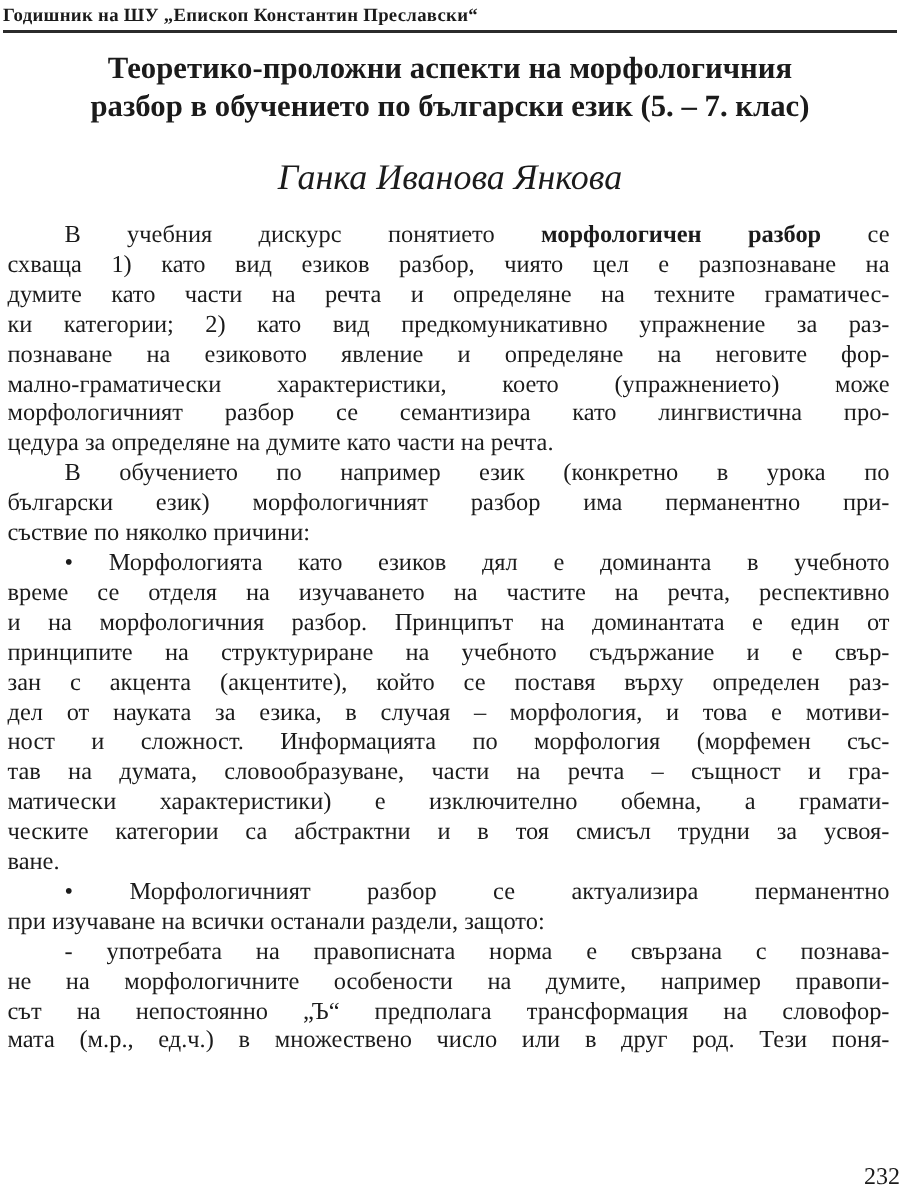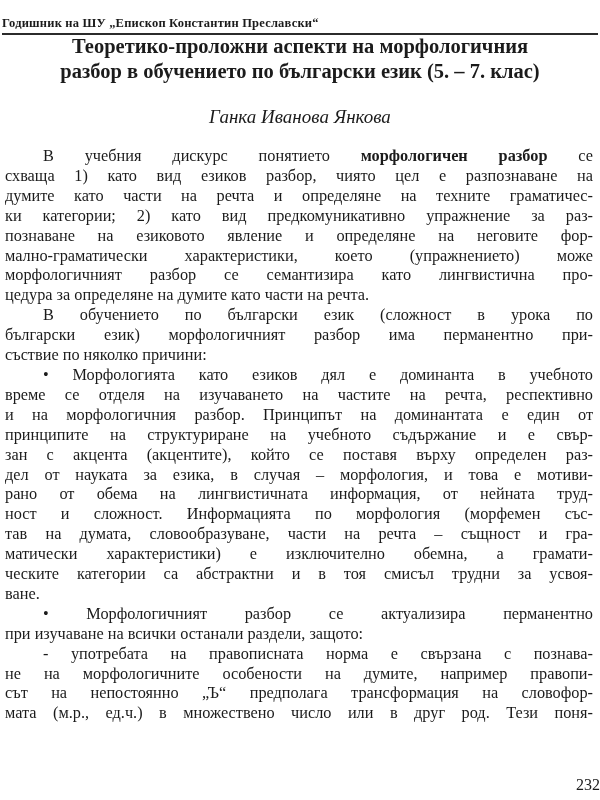--- a/index.html
+++ b/index.html
@@ -15,40 +15,40 @@
     color:#1b1b1b;
     overflow:hidden;
     box-sizing:border-box;
   }
   .header{
     position:absolute;
     top:0;left:2px;right:2px;
     font-size:12.5px;
     font-weight:bold;
     letter-spacing:.2px;
-    padding:16px 0 2px 0;
+    padding:3px 0 2px 0;
     border-bottom:2px solid #2b2b2b;
     white-space:nowrap;
   }
   .title{
     position:absolute;
     top:34px;left:0;right:0;
     margin:0;
     text-align:center;
     font-size:20.5px;
     font-weight:bold;
     line-height:25px;
   }
   .title .tline{display:block;}
   .author{
     position:absolute;
     top:106px;left:0;right:0;
     text-align:center;
     font-style:italic;
-    font-size:19px;
+    font-size:24px;
   }
   .bodytext{
     position:absolute;
     top:146px;left:5px;right:7px;
     font-size:16.3px;
     line-height:19.9px;
   }
   .paragraph{margin:0;}
   .line{
     text-align:justify;
@@ -86,32 +86,31 @@
         <div class="line first"><span>В учебния дискурс понятието </span><b>морфологичен разбор</b><span> се</span></div>
         <div class="line"><span>схваща 1) като вид езиков разбор, чиято цел е разпознаване на</span></div>
         <div class="line"><span>думите като части на речта и определяне на техните граматичес-</span></div>
         <div class="line"><span>ки категории; 2) като вид предкомуникативно упражнение за раз-</span></div>
         <div class="line"><span>познаване на езиковото явление и определяне на неговите фор-</span></div>
         <div class="line"><span>мално-граматически характеристики, което (упражнението) може</span></div>
         <div class="line"><span>морфологичният разбор се семантизира като лингвистична про-</span></div>
         <div class="line lastline"><span>цедура за определяне на думите като части на речта.</span></div>
       </div>
       <div class="paragraph">
-        <div class="line first"><span>В обучението по български език (сложност в урока по</span></div>
+        <div class="line first"><span>В обучението по например език (конкретно в урока по</span></div>
         <div class="line"><span>български език) морфологичният разбор има перманентно при-</span></div>
         <div class="line lastline"><span>съствие по няколко причини:</span></div>
       </div>
       <div class="paragraph">
         <div class="line first"><span>• Морфологията като езиков дял е доминанта в учебното</span></div>
         <div class="line"><span>време се отделя на изучаването на частите на речта, респективно</span></div>
         <div class="line"><span>и на морфологичния разбор. Принципът на доминантата е един от</span></div>
         <div class="line"><span>принципите на структуриране на учебното съдържание и е свър-</span></div>
         <div class="line"><span>зан с акцента (акцентите), който се поставя върху определен раз-</span></div>
         <div class="line"><span>дел от науката за езика, в случая – морфология, и това е мотиви-</span></div>
-        <div class="line"><span>рано от обема на лингвистичната информация, от нейната труд-</span></div>
         <div class="line"><span>ност и сложност. Информацията по морфология (морфемен със-</span></div>
         <div class="line"><span>тав на думата, словообразуване, части на речта – същност и гра-</span></div>
         <div class="line"><span>матически характеристики) е изключително обемна, а грамати-</span></div>
         <div class="line"><span>ческите категории са абстрактни и в тоя смисъл трудни за усвоя-</span></div>
         <div class="line lastline"><span>ване.</span></div>
       </div>
       <div class="paragraph">
         <div class="line first"><span>• Морфологичният разбор се актуализира перманентно</span></div>
         <div class="line lastline"><span>при изучаване на всички останали раздели, защото:</span></div>
       </div>

